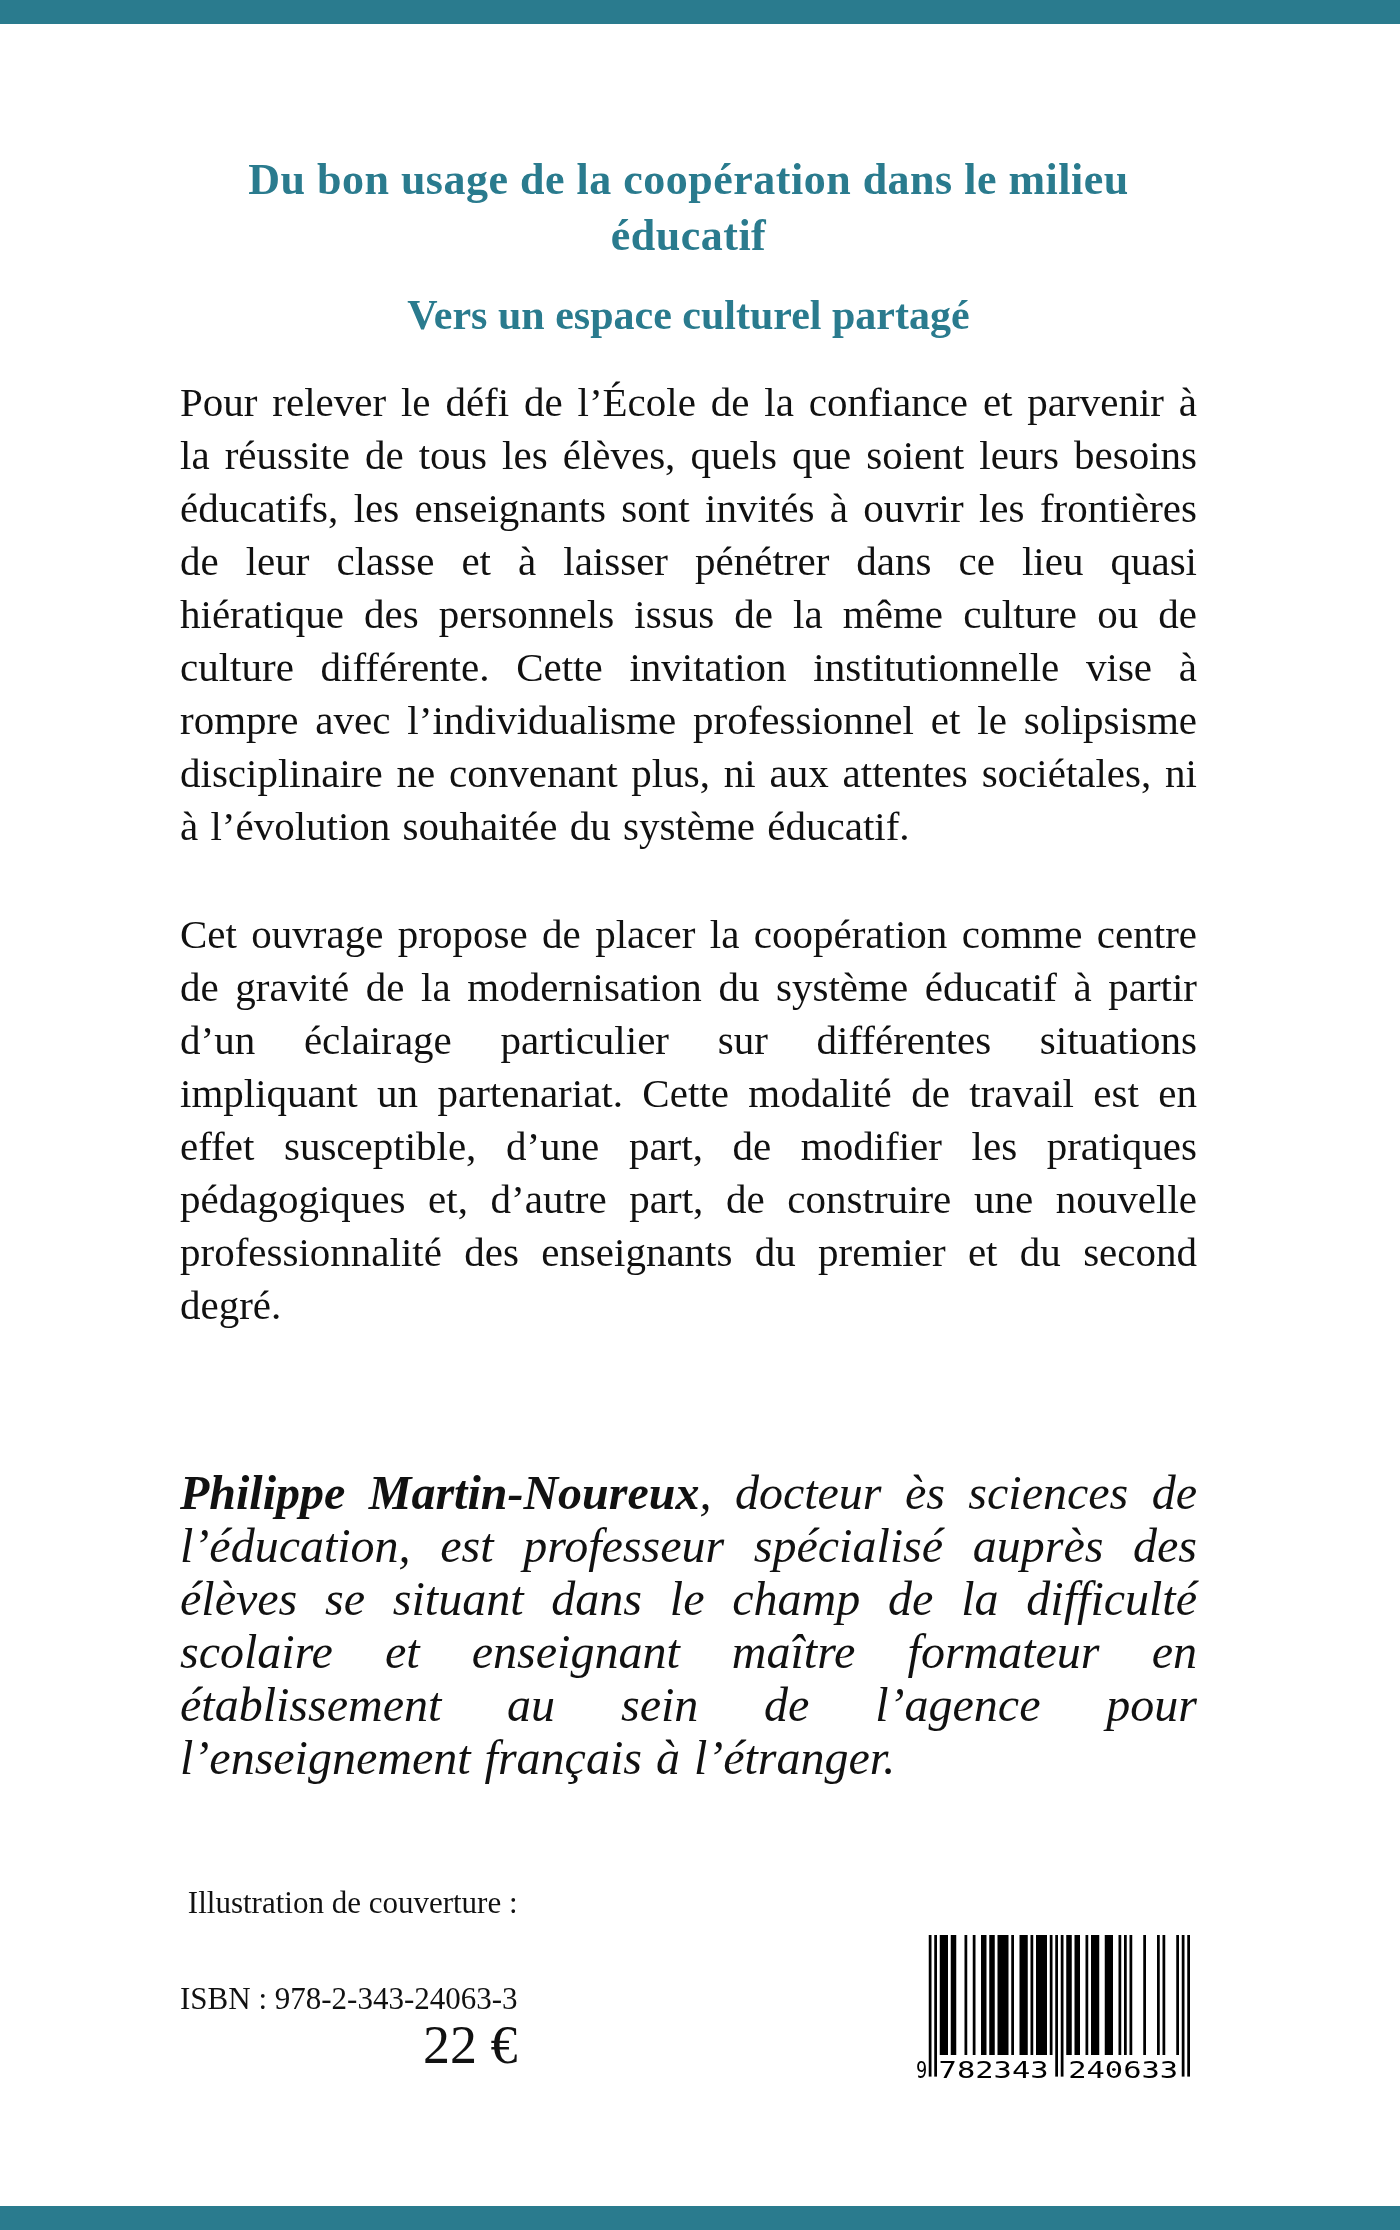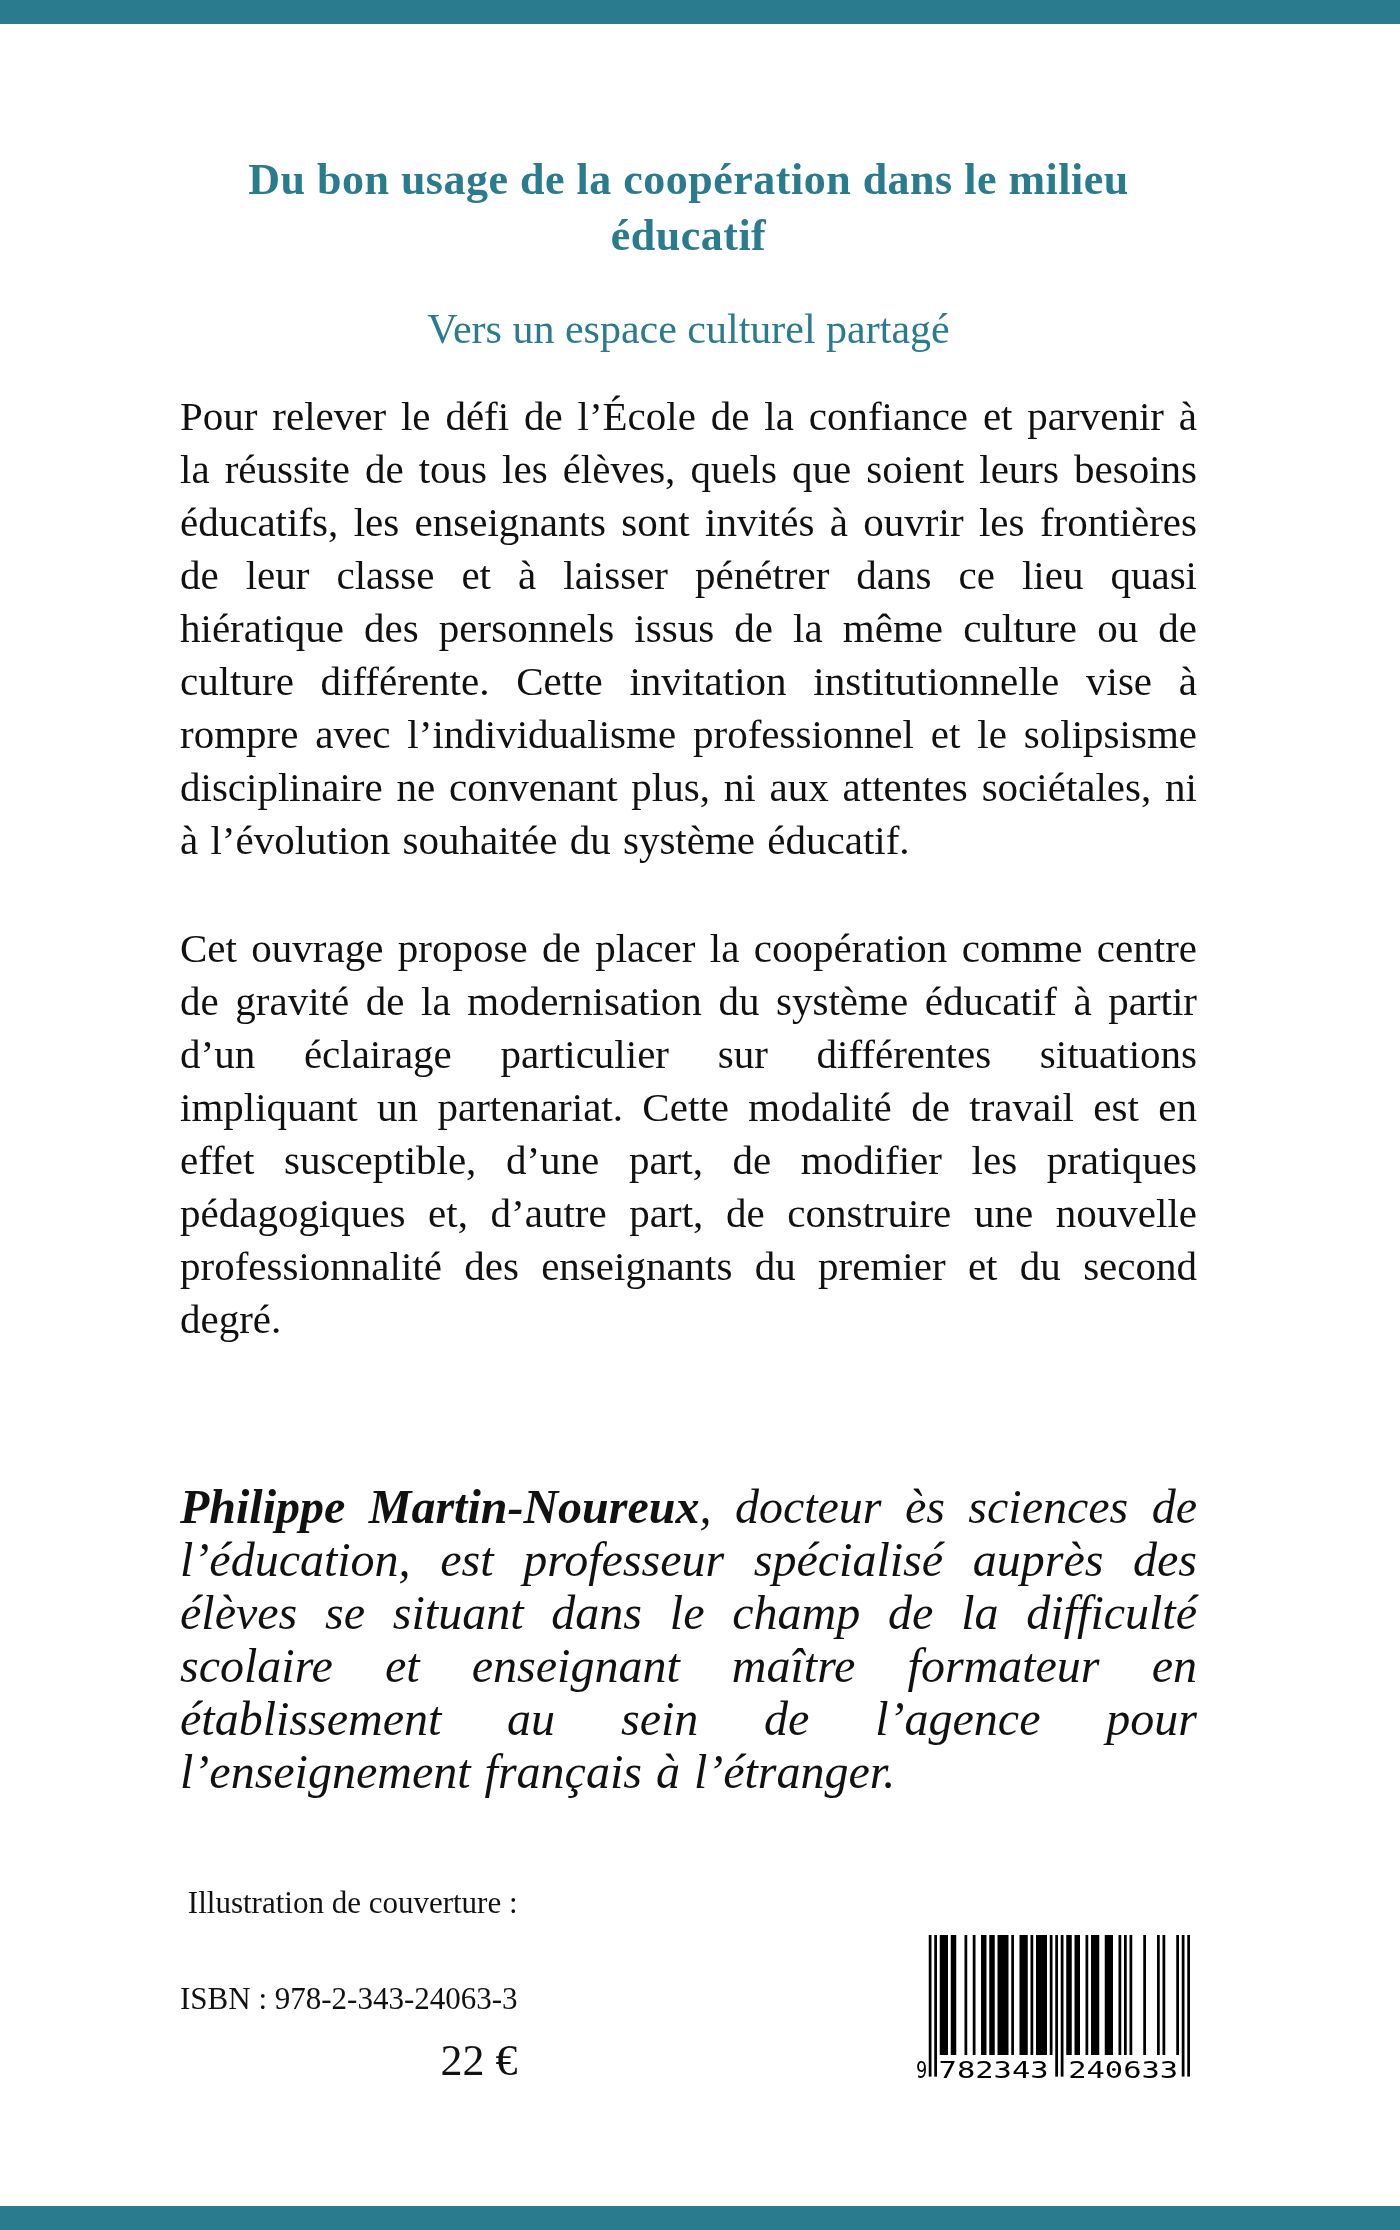--- a/index.html
+++ b/index.html
@@ -31,23 +31,23 @@
     font-size: 44px;
     line-height: 56px;
     font-weight: bold;
     text-align: center;
     letter-spacing: 0.5px;
   }
   h2.subtitle {
     color: var(--accent, #2a7b8e);
     font-size: 42px;
     line-height: 50px;
-    font-weight: normal;
+    font-weight: bold;
     text-align: center;
-    margin-top: 40px;
+    margin-top: 26px;
   }
   p.body {
     font-size: 41px;
     line-height: 53px;
     text-align: justify;
     margin-top: 36px;
     word-spacing: 2px;
   }
   p.body + p.body { margin-top: 55px; }
   p.bio {
@@ -63,21 +63,21 @@
   .credits {
     position: absolute;
     left: 180px;
     top: 1880px;
     font-size: 31px;
     line-height: 46px;
     color: #111111;
     text-align: right;
   }
   .credits .isbn { margin-top: 50px; }
-  .credits .price { margin-top: 16px; font-size: 44px; }
+  .credits .price { font-size: 54px; }
 
   .barcode-wrap {
     position: absolute;
     left: 915px;
     top: 1935px;
     width: 280px;
     background: #ffffff;
   }
   #barcode-svg { display: block; }
   #barcode-svg rect { fill: #000000; }

